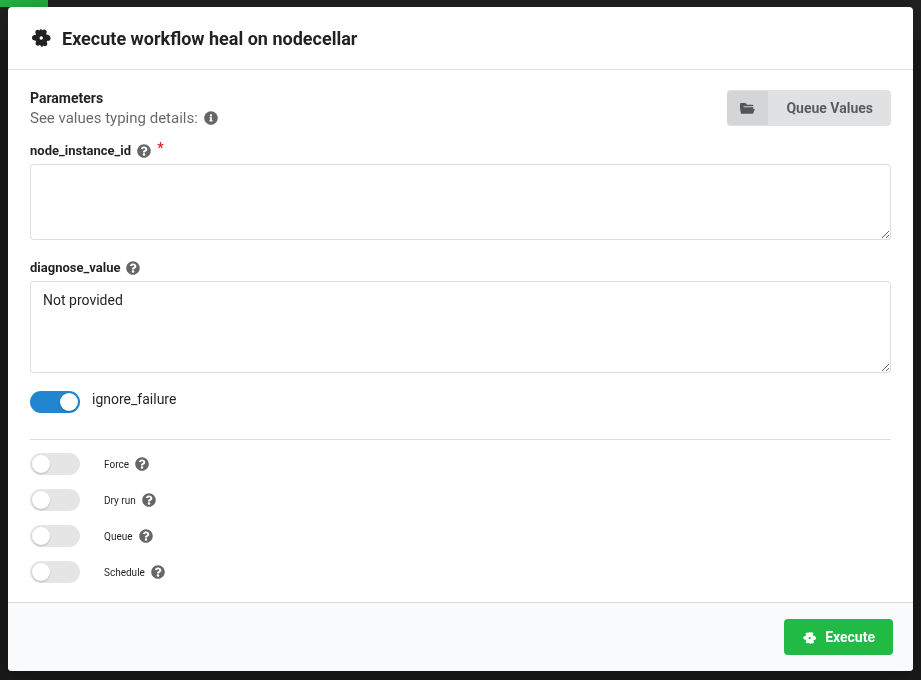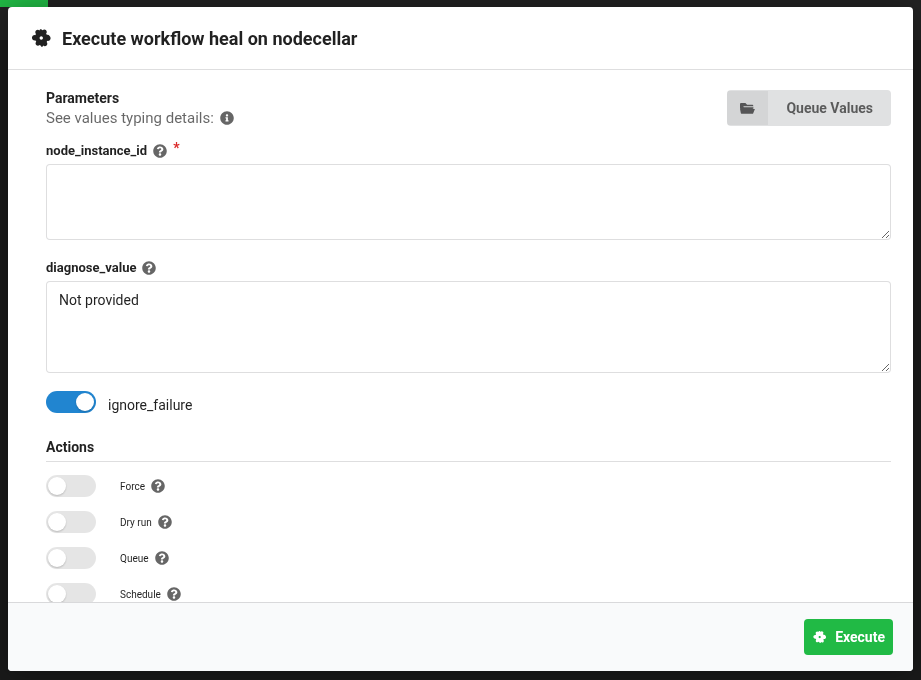--- a/index.html
+++ b/index.html
@@ -43,21 +43,20 @@
       align-items: flex-end;
       gap: 10px;
       font-size: 18px;
       font-weight: 700;
       color: rgba(0,0,0,.87);
     }
     .modal-body {
       padding: 20px 22px 14px 22px;
       flex: 1;
       overflow-y: auto;
-      margin-left: 16px;
     }
     .params-row {
       display: flex;
       justify-content: space-between;
       align-items: flex-start;
     }
     .section-title {
       font-weight: 700;
       font-size: 14px;
       color: rgba(0,0,0,.87);
@@ -121,21 +120,21 @@
       padding: 10px 12px;
       font-family: inherit;
       font-size: 14px;
       resize: vertical;
       color: rgba(0,0,0,.87);
     }
     .ta-tall { height: 76px; }
     .ta-med { height: 92px; }
     .toggle-row {
       display: flex;
-      align-items: flex-end;
+      align-items: flex-start;
       gap: 12px;
       margin-top: 14px;
       font-size: 14px;
       color: rgba(0,0,0,.87);
     }
     .toggle {
       width: 50px;
       height: 22px;
       border-radius: 500px;
       position: relative;
@@ -187,22 +186,23 @@
     }
     .btn-cancel {
       background: #e0e1e2;
       color: rgba(0,0,0,.6);
       padding: 10px 18px;
       gap: 8px;
     }
     .btn-execute {
       background: #21ba45;
       color: #fff;
-      padding: 10px 8px;
+      padding: 10px 18px;
       gap: 8px;
+      align-items: flex-end;
     }
     .icon-gears svg, .icon-folder svg, .icon-help svg, .icon-x svg { display: block; }
     .icon-help { color: rgba(0,0,0,.6); display: inline-flex; }
     .icon-help svg { width: 14px; height: 14px; }
   </style>
 </head>
 <body>
 
 <div class="backdrop-top"></div>
 <div class="backdrop-green"></div>
@@ -266,21 +266,20 @@
       </div>
       <textarea class="input ta-med" style="">Not provided</textarea>
     </div>
 
     <div class="toggle-row">
       <div class="toggle on"></div>
       <span>ignore_failure</span>
     </div>
 
     <div class="actions-section">
-      <div class="section-title">Actions</div>
       <div class="divider"></div>
 
       <div class="action-row">
         <div class="toggle off"></div>
         <div class="with-help">
           <span>Force</span>
           <span class="icon-help">
             <svg viewBox="0 0 512 512" fill="currentColor">
                 <path d="M504 256c0 137-111 248-248 248S8 393 8 256 119 8 256 8s248 111 248 248zM262.7 90c-54.5 0-89.3 23-116.5 63.8-3.5 5.3-2.4 12.4 2.7 16.3l34.7 26.3c5.2 3.9 12.5 3 16.6-2 17.9-22.7 30.1-35.8 57.3-35.8 20.4 0 45.7 13.1 45.7 32.9 0 14.9-12.4 22.6-32.5 33.9C247 238.5 216 254.9 216 296v4c0 6.6 5.4 12 12 12h56c6.6 0 12-5.4 12-12v-1.3c0-28.5 83.2-29.7 83.2-106.7 0-58-60.2-102-116.5-102zM256 338c-25.4 0-46 20.6-46 46s20.6 46 46 46 46-20.6 46-46-20.6-46-46-46z"></path>
               </svg>

